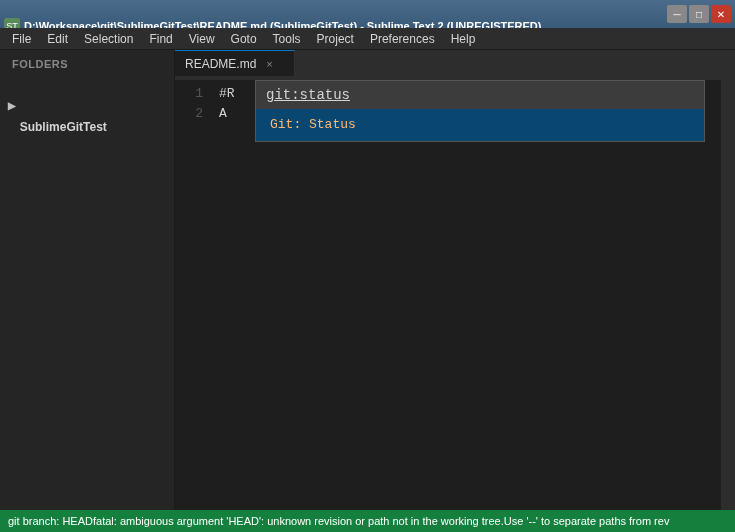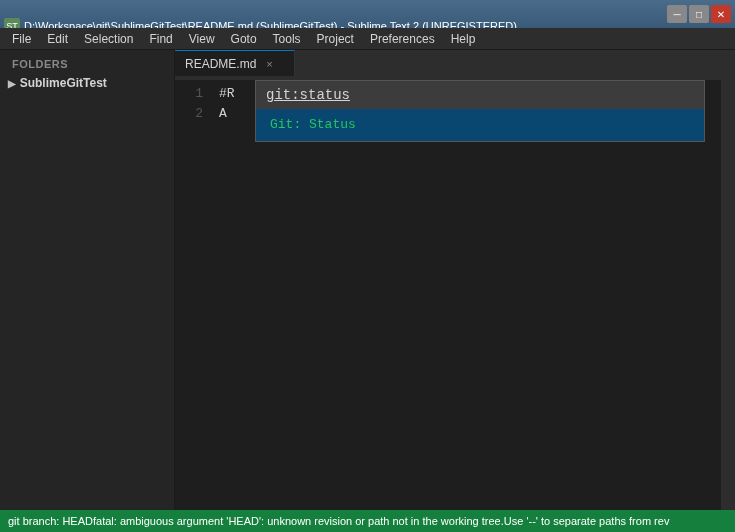--- a/index.html
+++ b/index.html
@@ -37,21 +37,21 @@
       border-radius: 2px;
       display: flex;
       align-items: center;
       justify-content: center;
       font-size: 9px;
       color: white;
     }
     #title-text {
       color: white;
       font-size: 11px;
-      font-weight: normal;
+      font-weight: bold;
     }
     #window-controls {
       display: flex;
       gap: 2px;
     }
     .win-btn {
       width: 20px;
       height: 18px;
       display: flex;
       align-items: center;
@@ -116,20 +116,21 @@
       color: #d4d4d4;
       cursor: pointer;
       gap: 4px;
     }
     .folder-arrow {
       color: #c0c0c0;
       font-size: 10px;
     }
     .folder-name {
       font-size: 12px;
+      margin-top: 44px;
     }
 
     
     #editor-area {
       flex: 1;
       display: flex;
       flex-direction: column;
       background: #1e1e1e;
       overflow: hidden;
     }
@@ -223,21 +224,21 @@
       border: none;
       outline: none;
       color: #d4d4d4;
       font-size: 14px;
       padding: 6px 10px;
       font-family: 'Courier New', monospace;
       text-decoration: underline;
     }
     .autocomplete-item {
       padding: 6px 14px;
-      color: #22c55e;
+      color: #fdba74;
       cursor: pointer;
       font-size: 13px;
       background: #2a2a2a;
     }
     .autocomplete-item:hover, .autocomplete-item.selected {
       background: #094771;
     }
 
     
     #scrollbar-gutter {

